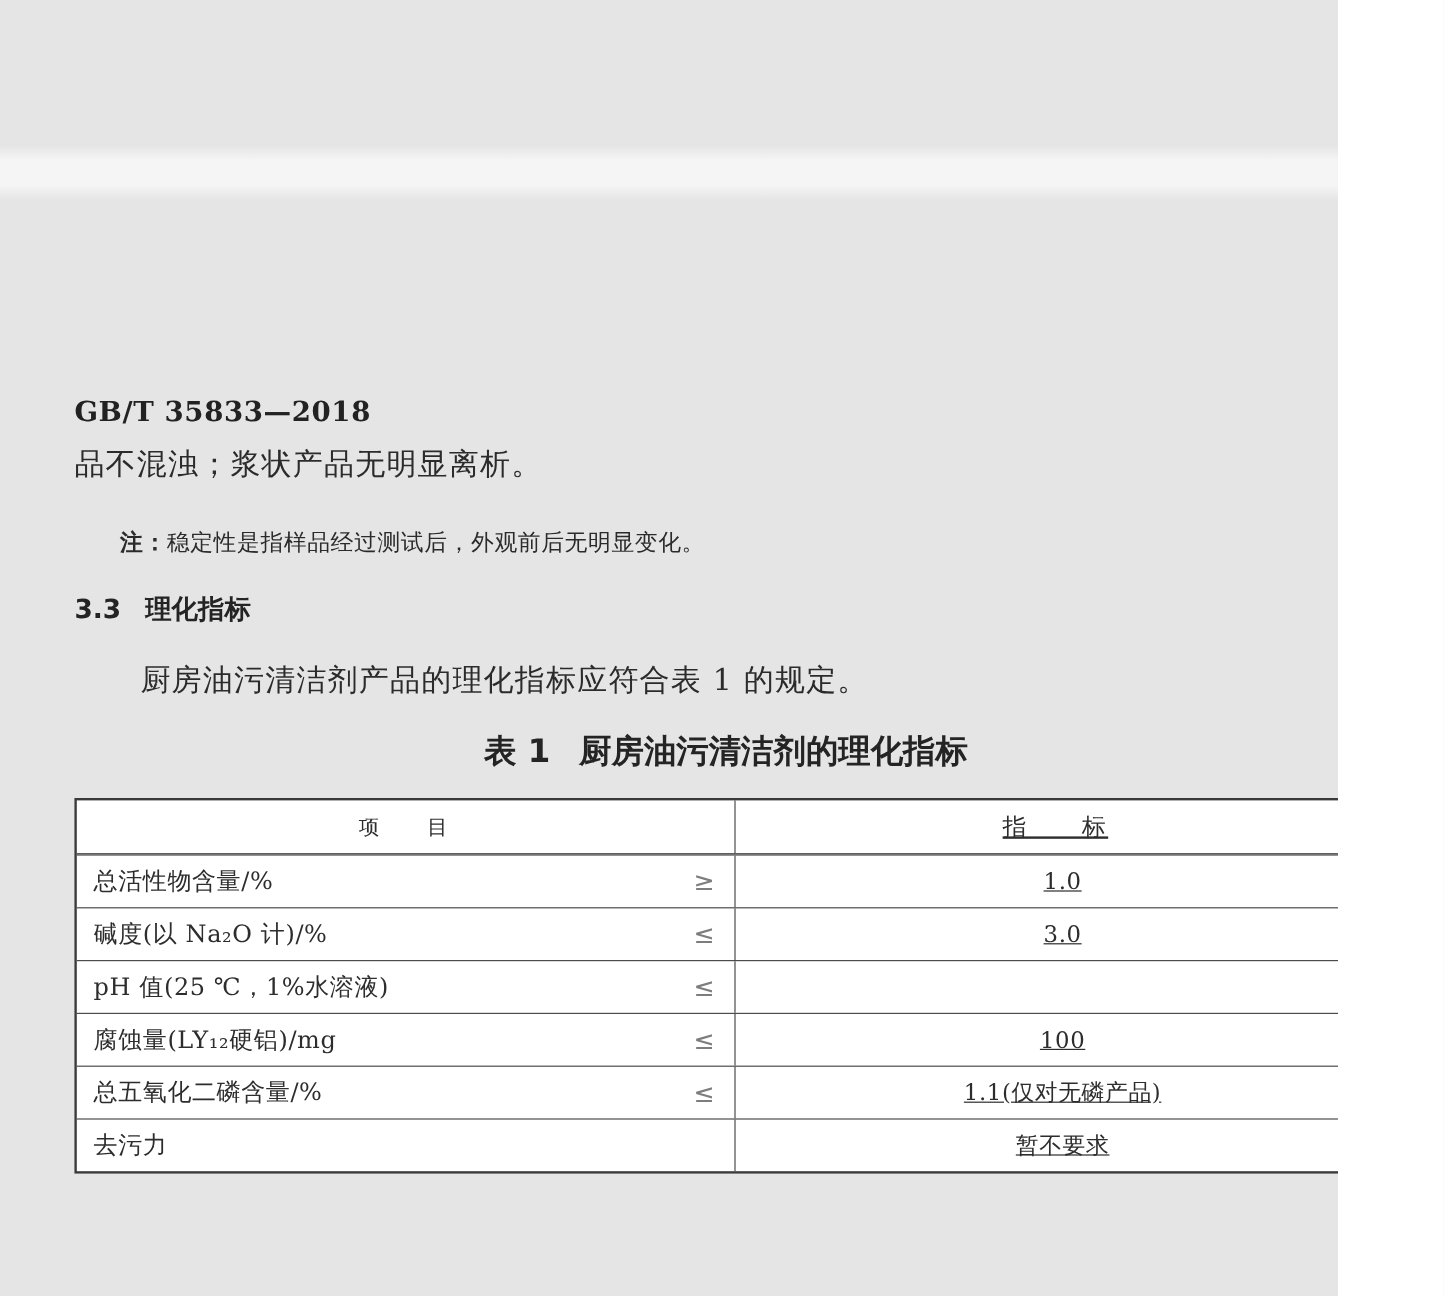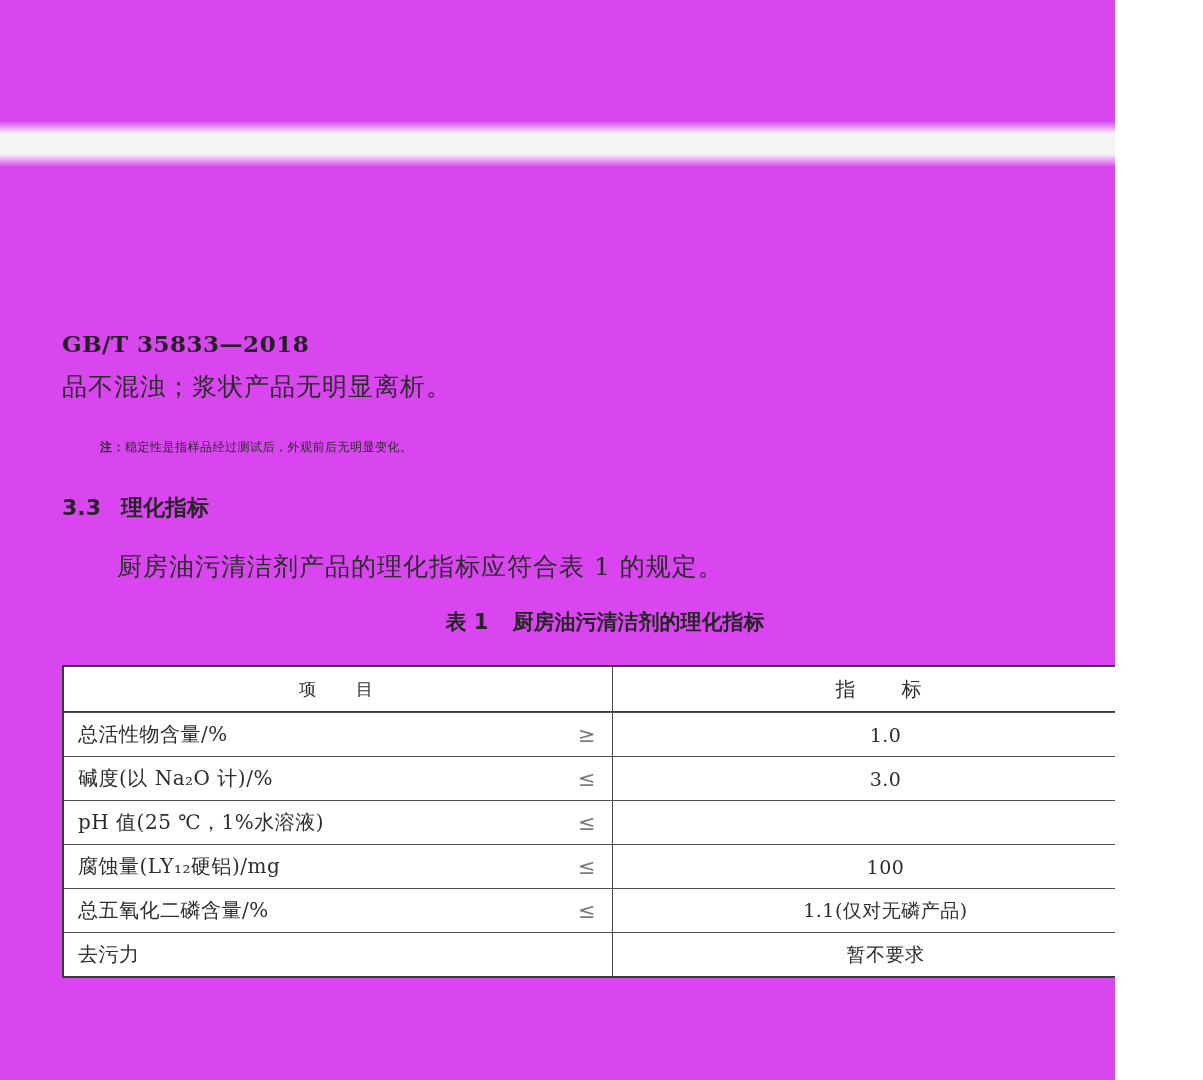--- a/index.html
+++ b/index.html
@@ -4,21 +4,21 @@
 <style>
   html, body {
     margin: 0;
     padding: 0;
     background: #ffffff;
   }
   .page {
     position: relative;
     width: 1115px;
     height: 1080px;
-    background: #d946ef;
+    background: #e5e5e5;
     font-family: "DejaVu Serif", "Liberation Serif", serif;
     color: #2e2e2e;
     overflow: hidden;
   }
   .scan-band {
     position: absolute;
     left: 0;
     top: 121px;
     width: 100%;
     height: 46px;
@@ -43,21 +43,21 @@
     left: 62px;
     top: 370px;
     font-size: 25px;
     letter-spacing: 1px;
     color: #2b2b2b;
   }
   .note-line {
     position: absolute;
     left: 100px;
     top: 439px;
-    font-size: 12px;
+    font-size: 19px;
     letter-spacing: 0.5px;
     color: #2b2b2b;
   }
   .note-label {
     font-weight: bold;
   }
   .section-heading {
     position: absolute;
     left: 62px;
     font-family: "DejaVu Sans", "Liberation Sans", sans-serif;
@@ -78,21 +78,21 @@
     color: #2b2b2b;
   }
   .table-caption {
     position: absolute;
     left: 62px;
     top: 608px;
     width: 1086px;
     text-align: center;
     font-family: "DejaVu Sans", "Liberation Sans", sans-serif;
     font-weight: bold;
-    font-size: 21px;
+    font-size: 27px;
     color: #242424;
   }
   .caption-label { margin-right: 24px; }
   .spec-table {
     position: absolute;
     left: 62px;
     top: 665px;
     width: 1086px;
     border: 2px solid #3a3a3a;
     box-sizing: border-box;
@@ -130,20 +130,21 @@
     letter-spacing: 2px;
   }
   .cell-value {
     flex: 1 1 auto;
     display: flex;
     align-items: center;
     justify-content: center;
     font-size: 19px;
     letter-spacing: 0.5px;
     color: #2d2d2d;
+    text-decoration: underline;
   }
   .cell-value.header-cell {
     font-size: 20px;
     letter-spacing: 2px;
   }
   .op {
     color: #7d7d7d;
     font-size: 21px;
     font-family: "DejaVu Sans", "Liberation Sans", sans-serif;
   }

